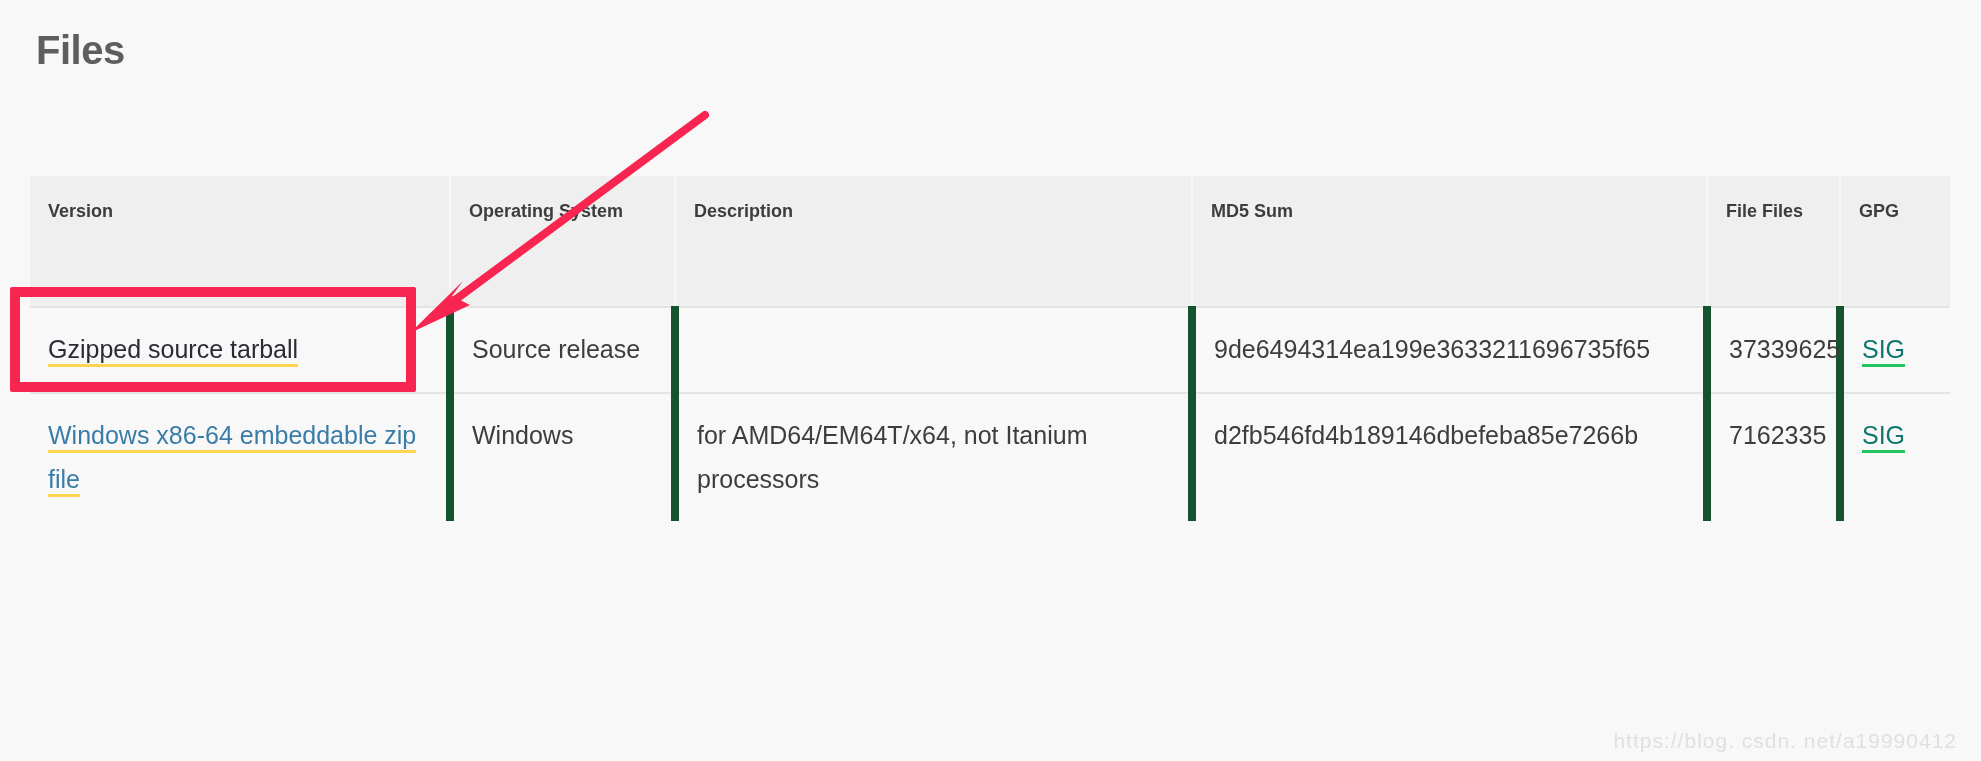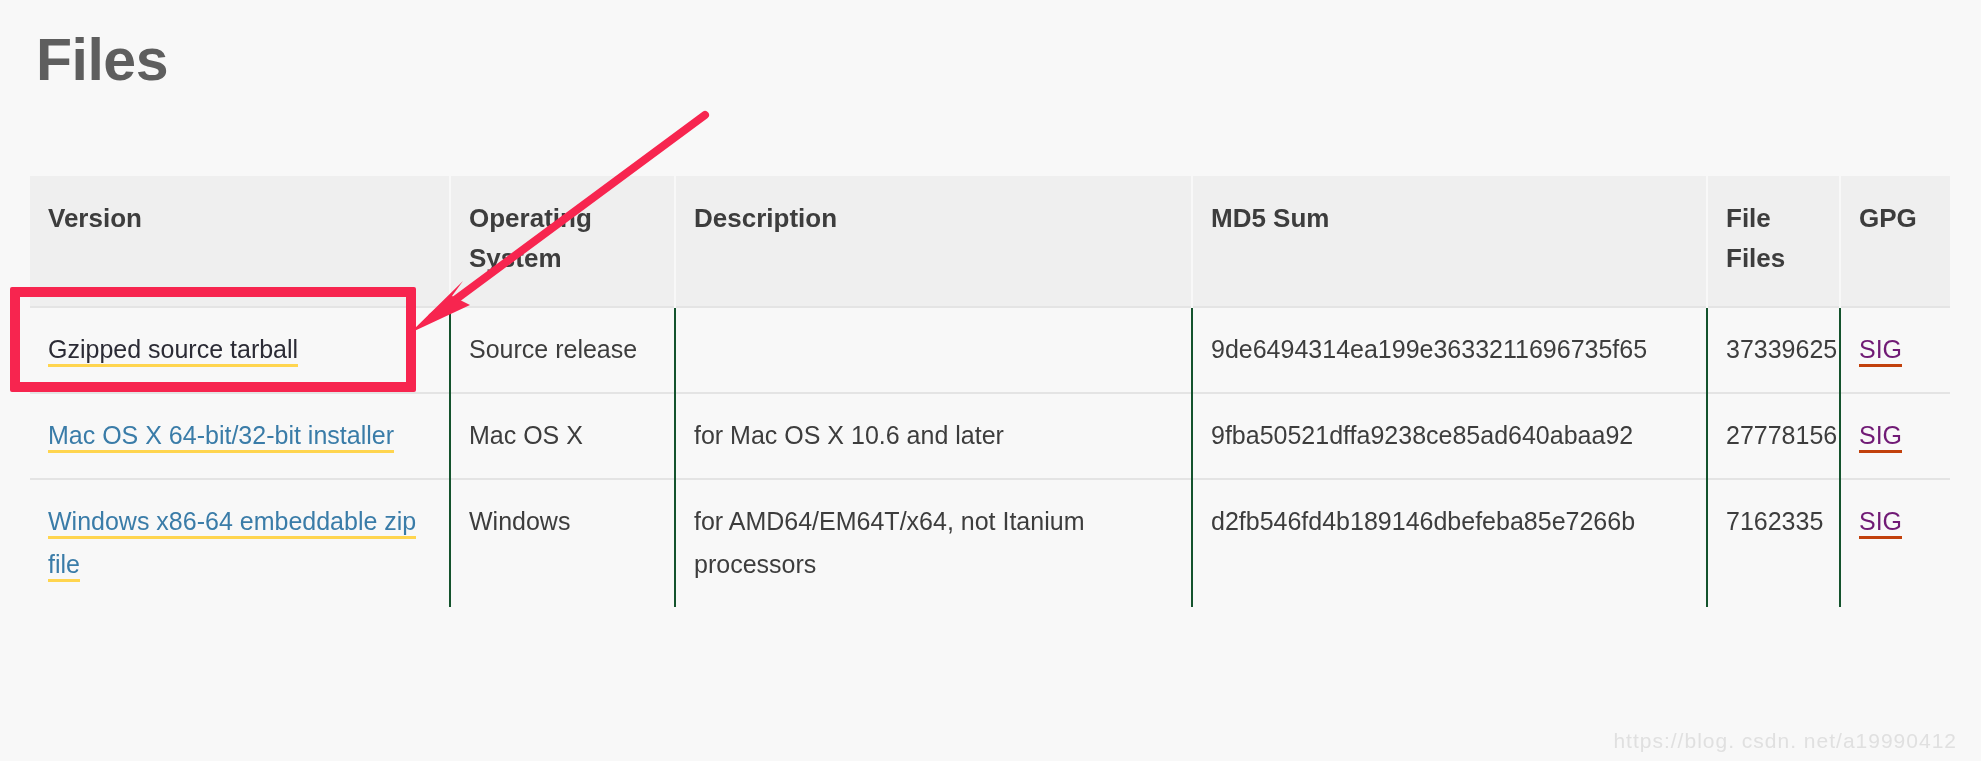--- a/index.html
+++ b/index.html
@@ -16,21 +16,21 @@
     font-family: "Liberation Sans", "DejaVu Sans", sans-serif;
     -webkit-font-smoothing: antialiased;
   }
 
   
   .page-title {
     position: absolute;
     left: 36px;
     top: 28px;
     margin: 0;
-    font-size: 59px;
+    font-size: 40px;
     font-weight: bold;
     color: #5e5e5e;
     letter-spacing: -0.5px;
     line-height: 1.1;
   }
 
   
   .files-table-wrap {
     position: absolute;
     left: 30px;
@@ -48,34 +48,34 @@
   table.files col.c-os          { width: 225px; }
   table.files col.c-desc        { width: 517px; }
   table.files col.c-md5         { width: 515px; }
   table.files col.c-size        { width: 133px; }
   table.files col.c-gpg         { width: 110px; }
 
   table.files thead th {
     background: #efefef;
     color: #3d3d3d;
     font-weight: bold;
-    font-size: 26px;
+    font-size: 18px;
     text-align: left;
     vertical-align: top;
     padding: 22px 16px 22px 18px;
     height: 86px;
     border-right: 2px solid #f8f8f8;
     line-height: 1.55;
   }
   table.files thead th:last-child { border-right: none; }
 
   table.files tbody td {
     vertical-align: top;
     padding: 20px 16px 20px 18px;
-    border-right: 2px solid #14532d;
+    border-right: 8px solid #14532d;
     border-top: 2px solid #e4e4e4;
     line-height: 1.75;
     font-size: 25px;
     color: #3d3d3d;
   }
   table.files tbody td:last-child { border-right: none; }
 
   table.files tbody tr.odd  td { background: #f8f8f8; }
   table.files tbody tr.even td { background: #efefef; }
 
@@ -85,23 +85,23 @@
     text-decoration: none;
     border-bottom: 3px solid #ffd54f;
     padding-bottom: 1px;
     box-decoration-break: clone;
     -webkit-box-decoration-break: clone;
   }
   a.dl.visited {
     color: #2b2b35;
   }
   a.sig {
-    color: #701a75;
+    color: #0f766e;
     text-decoration: none;
-    border-bottom: 3px solid #c2410c;
+    border-bottom: 3px solid #22c55e;
     padding-bottom: 1px;
   }
 
   
   .anno-layer {
     position: absolute;
     left: 0; top: 0;
     width: 1981px;
     height: 761px;
     pointer-events: none;
@@ -162,32 +162,20 @@
         <td>Source release</td>
         <td></td>
         <td>9de6494314ea199e3633211696735f65</td>
         <td>37339625</td>
         <td>
           <a class="sig" href="#">SIG</a>
         </td>
       </tr>
       <tr class="odd">
         <td>
-          <a class="dl" href="#">Mac OS X 64-bit/32-bit installer</a>
-        </td>
-        <td>Mac OS X</td>
-        <td>for Mac OS X 10.6 and later</td>
-        <td>9fba50521dffa9238ce85ad640abaa92</td>
-        <td>27778156</td>
-        <td>
-          <a class="sig" href="#">SIG</a>
-        </td>
-      </tr>
-      <tr class="odd">
-        <td>
           <a class="dl" href="#">Windows x86-64 embeddable zip file</a>
         </td>
         <td>Windows</td>
         <td>for AMD64/EM64T/x64, not Itanium processors</td>
         <td>d2fb546fd4b189146dbefeba85e7266b</td>
         <td>7162335</td>
         <td>
           <a class="sig" href="#">SIG</a>
         </td>
       </tr>

